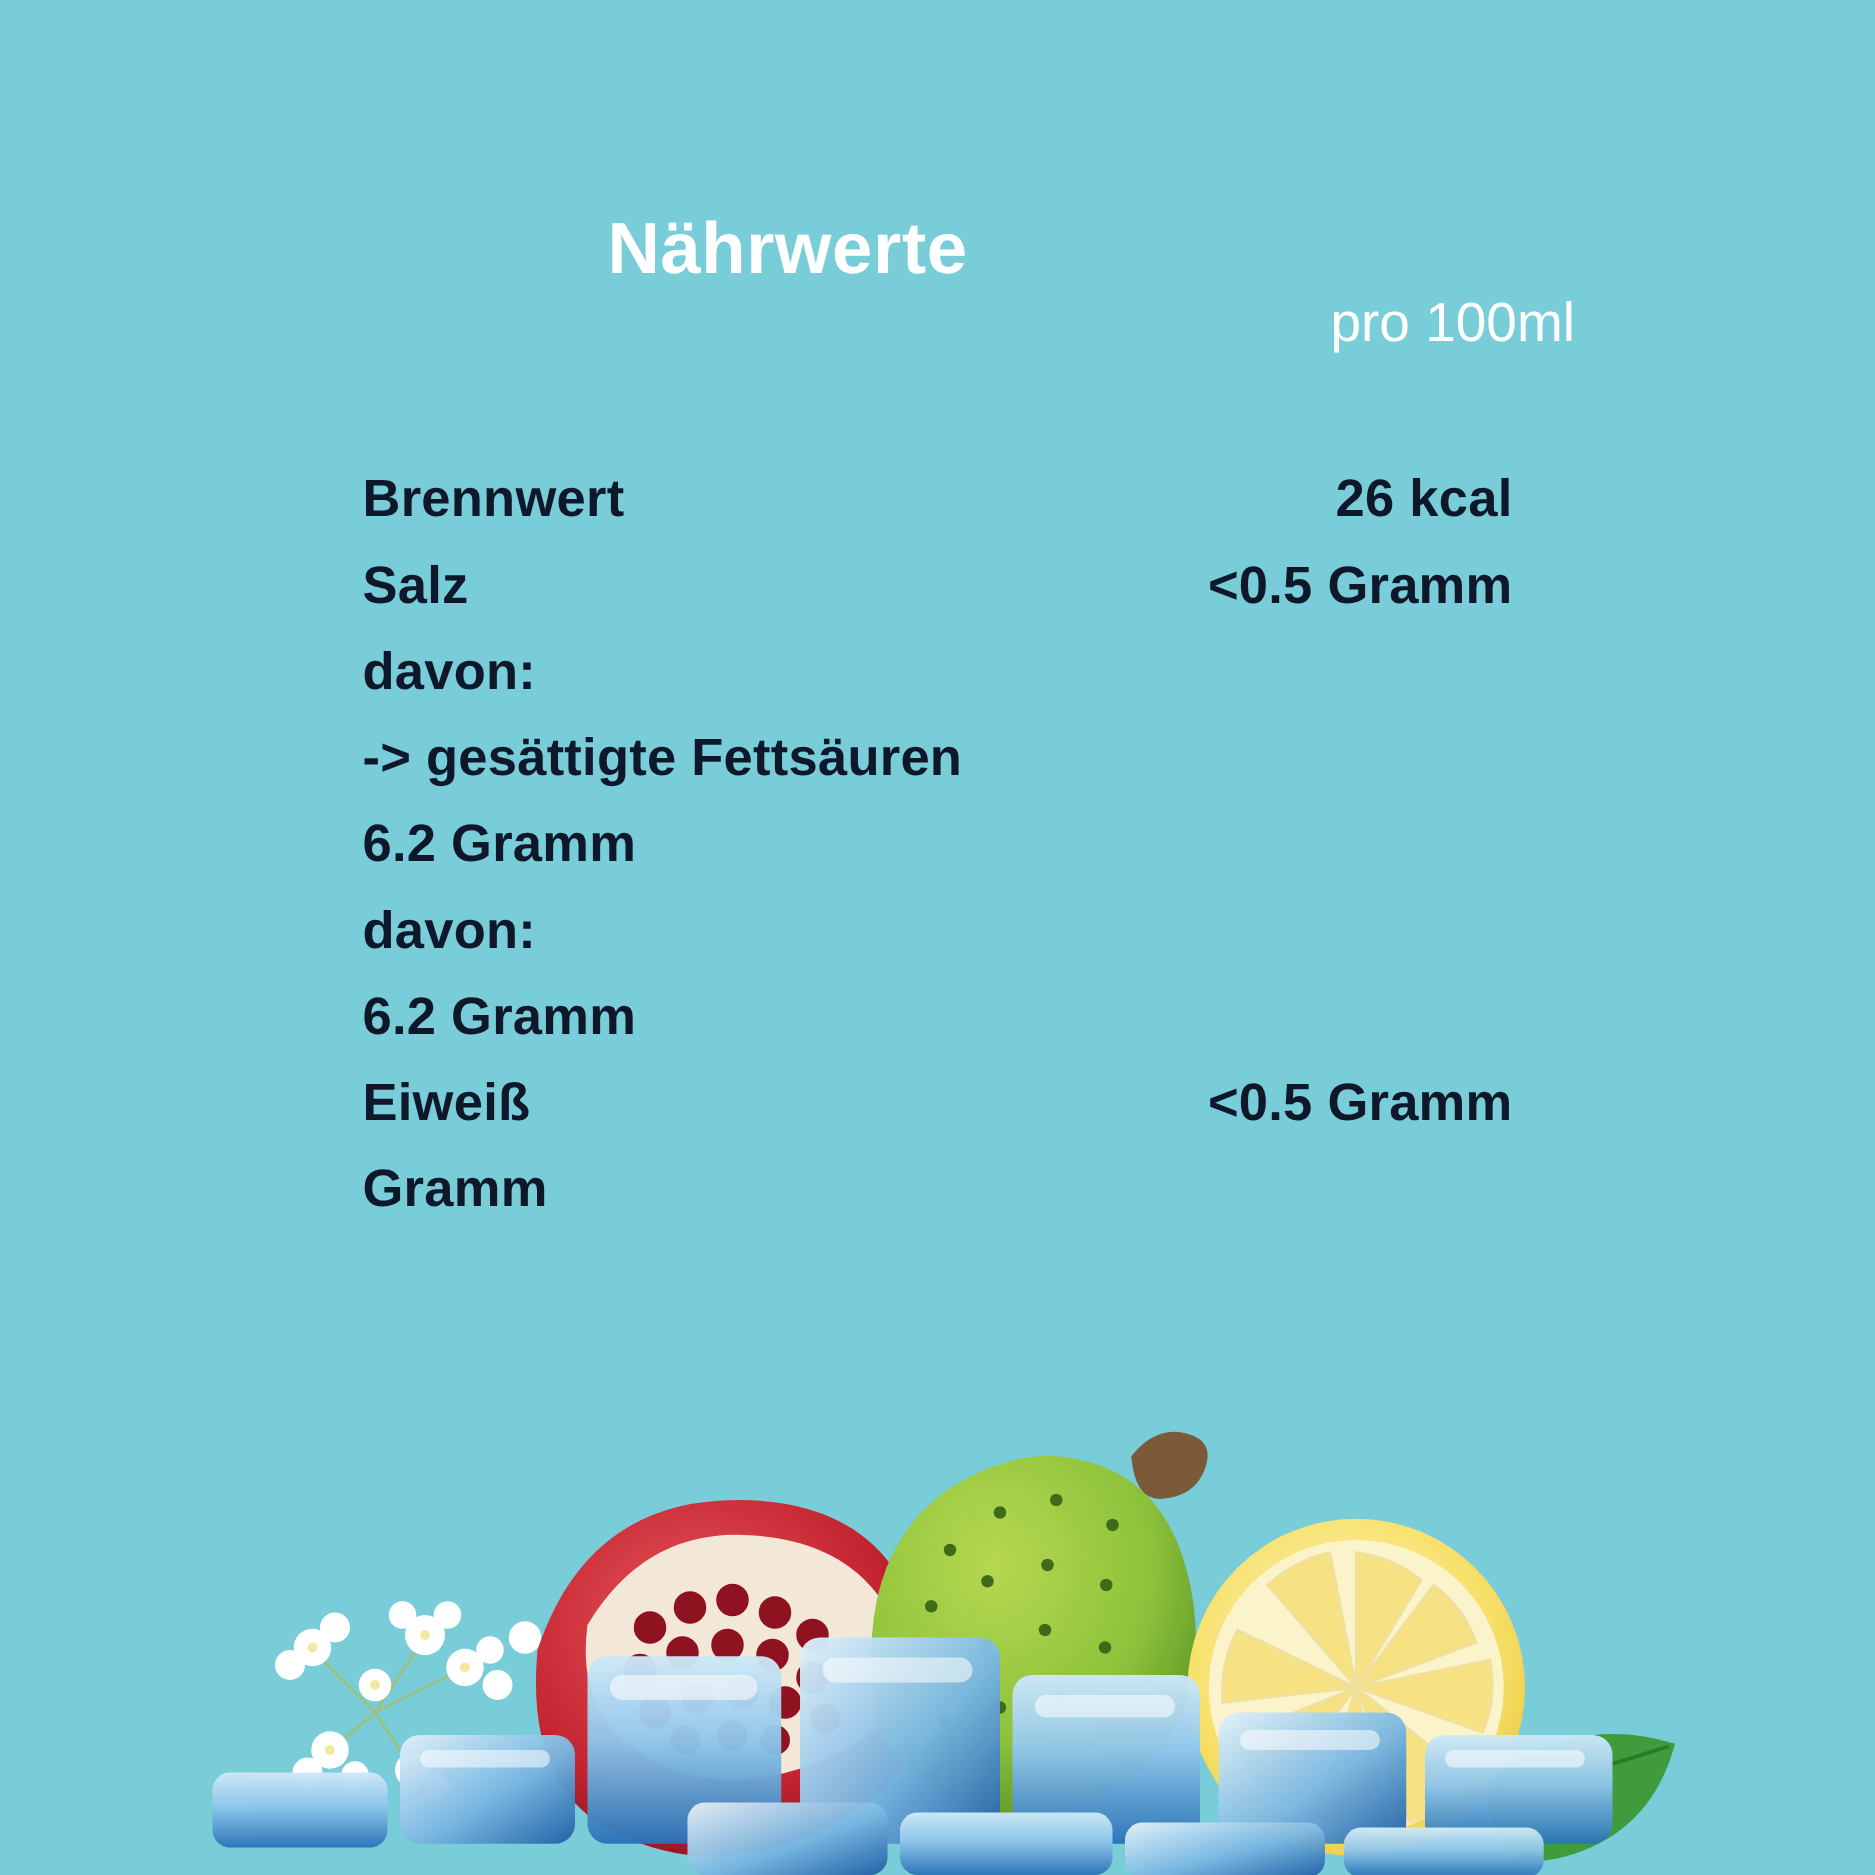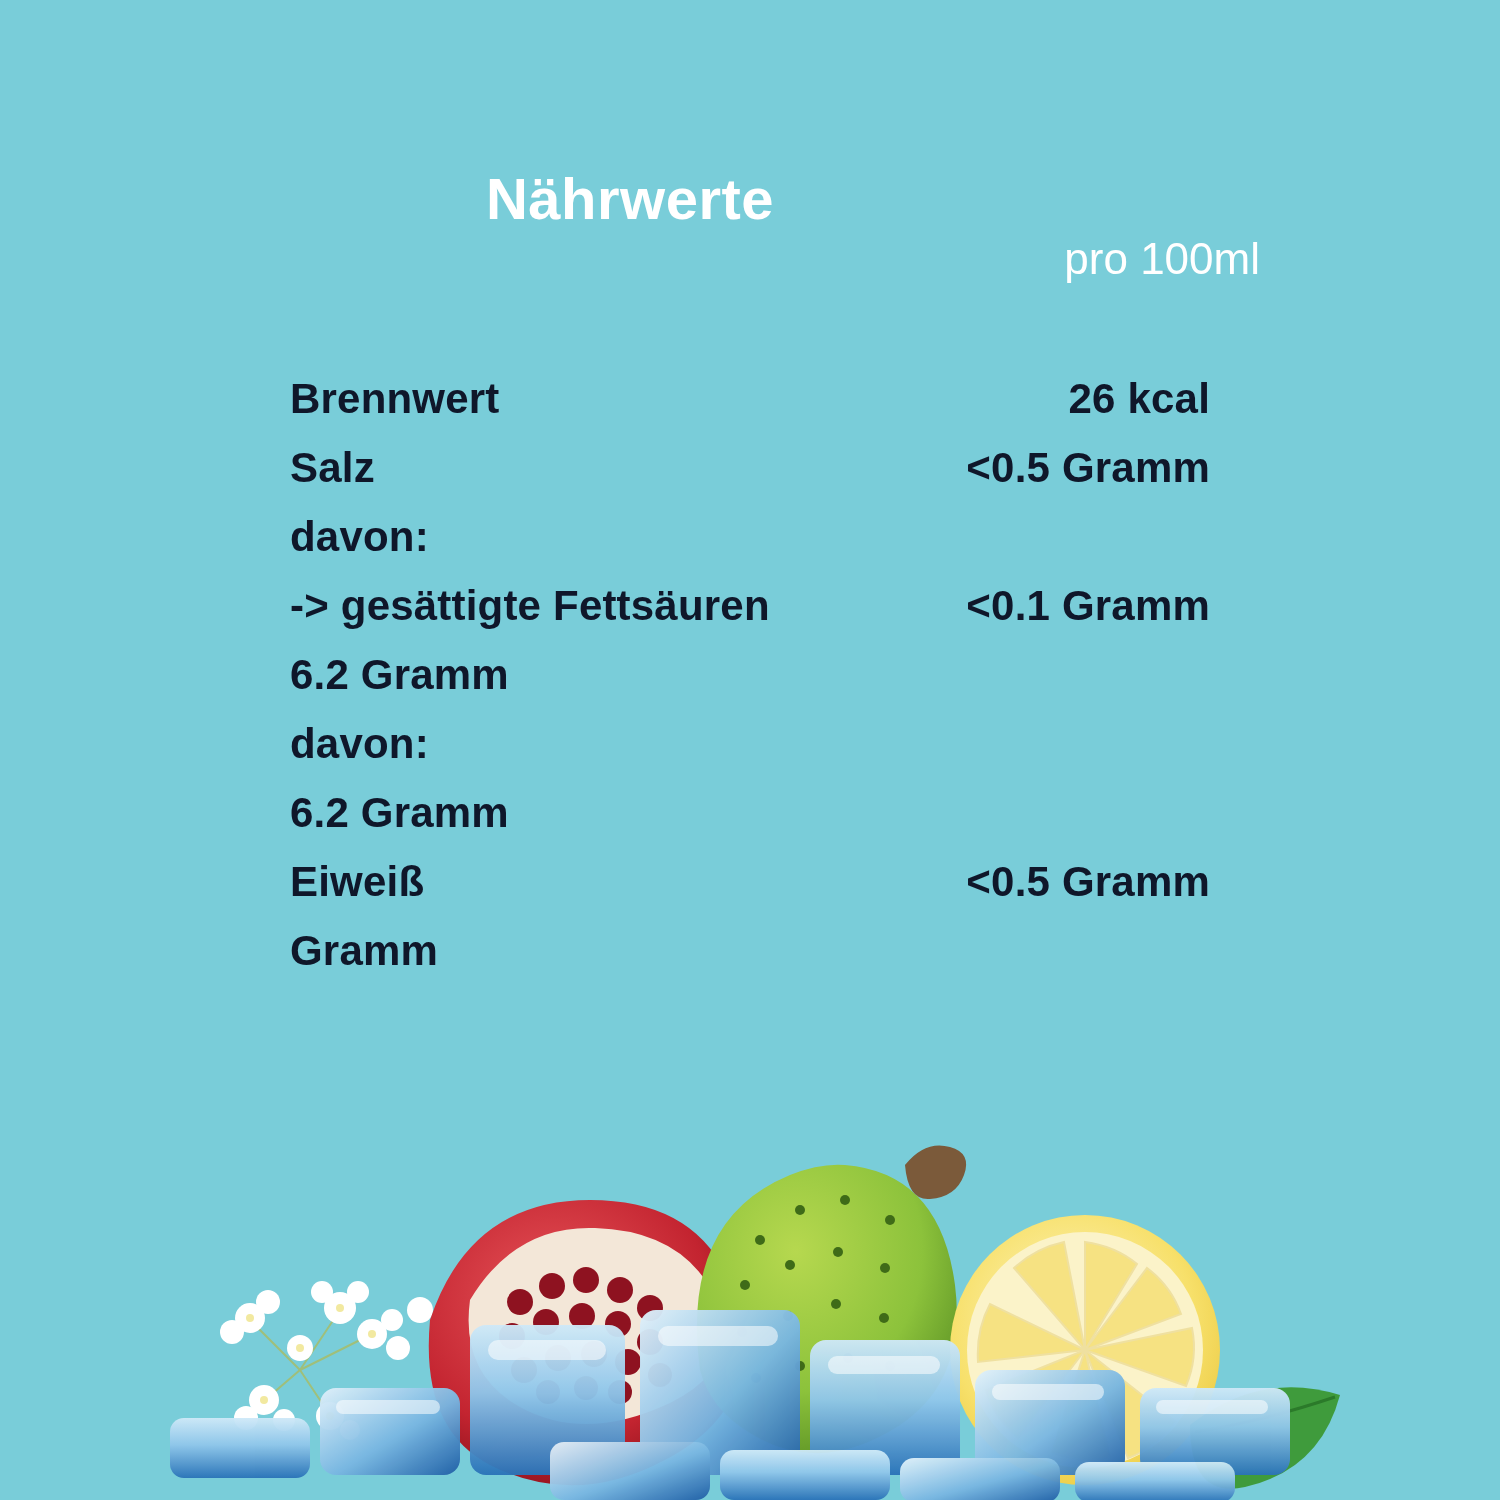--- a/index.html
+++ b/index.html
@@ -102,21 +102,20 @@
       <span class="value">&lt;0.5 Gramm</span>
     </div>
 
     <div class="row no-value">
       <span class="label">davon:</span>
 
     </div>
 
     <div class="row">
       <span class="label">-&gt; gesättigte Fettsäuren</span>
-      <span class="value">&lt;0.1 Gramm</span>
     </div>
 
     <div class="row">
       <span class="value">6.2 Gramm</span>
     </div>
 
     <div class="row no-value">
       <span class="label">davon:</span>
 
     </div>

